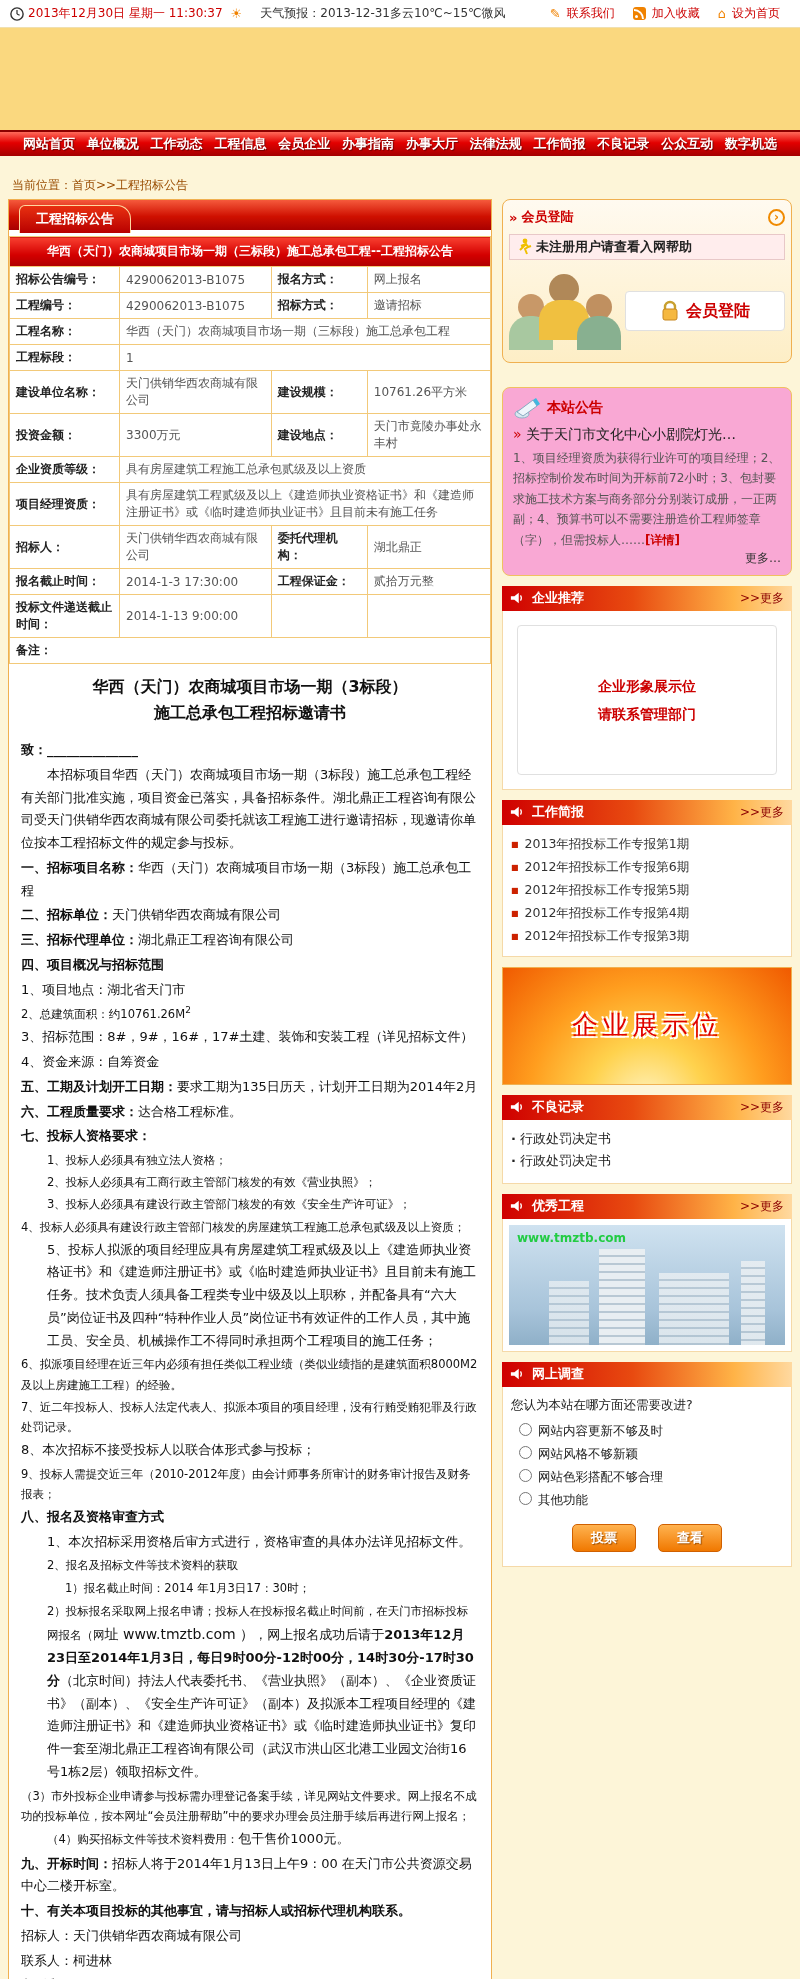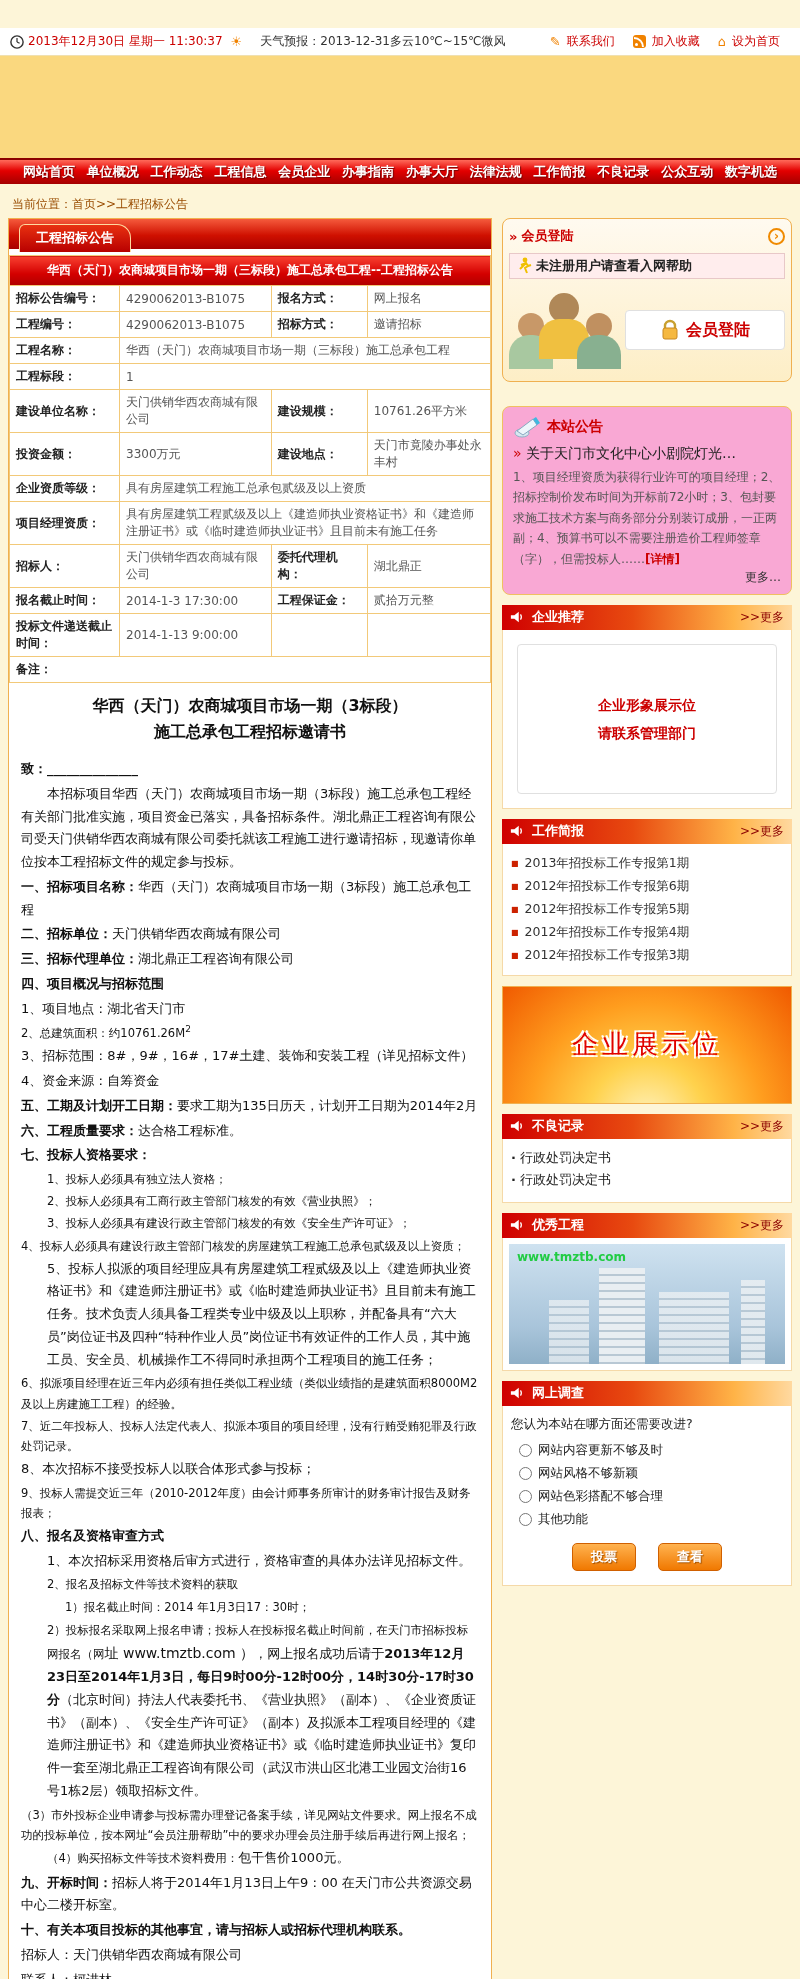--- a/index.html
+++ b/index.html
@@ -1,38 +1,38 @@
 <!DOCTYPE html>
 <html><head>
 <meta charset="utf-8">
 <style>
   * { margin:0; padding:0; box-sizing:border-box; }
   html,body { width:800px; }
   body { font-family:"DejaVu Sans","Liberation Sans",sans-serif; background:#fdf5d8; color:#333; }
 
   
-  .topbar { height:28px; background:#fff; display:flex; align-items:center; font-size:12px; padding:0 10px; border-bottom:1px solid #f0e0b0;margin-top:28px; }
+  .topbar { height:28px; background:#fff; display:flex; align-items:center; font-size:12px; padding:0 10px; border-bottom:1px solid #f0e0b0; }
   .topbar .date { color:#cc0000; margin-left:4px; }
   .topbar .weather { color:#333; margin-left:18px; }
   .topbar .spacer { flex:1; }
   .toplink { color:#cc0000; margin-left:6px; margin-right:10px; cursor:pointer; }
   .ticon { color:#f08200; font-size:13px; margin-left:8px; }
   .clock-svg { vertical-align:-2px; }
   .rss-box { display:inline-block; width:13px; height:13px; background:#f08200; border-radius:3px; position:relative; vertical-align:-2px; margin-left:8px; }
   .rss-box:before { content:""; position:absolute; left:2px; bottom:2px; width:3px; height:3px; background:#fff; border-radius:50%; }
   .rss-box:after { content:""; position:absolute; left:1px; bottom:1px; width:8px; height:8px; border:2px solid #fff; border-left:none; border-bottom:none; border-radius:0 10px 0 0; }
 
   
   .banner { height:102px; background:#fad87f; }
 
   
   .nav { height:26px; background:linear-gradient(#ff6a5a,#e30000 45%,#a40000); border-top:2px solid #8b0000; display:flex; align-items:center; justify-content:space-around; padding:0 17px; }
   .nav-item { color:#fff; font-size:13px; font-weight:bold; text-shadow:1px 1px 1px #700; cursor:pointer; white-space:nowrap; }
 
-  .breadcrumb { font-size:12px; color:#994c00; padding:12px 12px 3px; }
+  .breadcrumb { font-size:12px; color:#994c00; padding:21px 12px 3px; }
 
   
   .content { display:flex; padding:2px 8px 10px; align-items:flex-start; }
   .main { flex:0 0 484px; border:1px solid #f0b050; background:#fff; }
   .side { flex:1; margin-left:10px; }
 
   
   .panel-hdr { height:30px; background:linear-gradient(#f55a3c,#cf1000 55%,#a80000); position:relative; }
   .panel-tab { position:absolute; left:10px; top:5px; background:linear-gradient(#e83010,#b80000); color:#fff; font-size:13px; font-weight:bold; padding:4px 16px 5px; border-radius:6px 14px 0 0; border:1px solid #ffd9a0; border-bottom:none; }
 
@@ -102,21 +102,21 @@
   ul.dotlist { list-style:none; }
   ul.dotlist li { font-size:13px; color:#222; padding:2px 0; cursor:pointer; }
   ul.dotlist li:before { content:"·"; font-weight:bold; margin-right:4px; }
 
   .photo { position:relative; height:120px; background:linear-gradient(#cfe2f0,#a8c4da 70%,#8fb0c8); overflow:hidden; }
   .photo .wm { position:absolute; top:6px; left:8px; color:#22cc44; font-size:12px; font-weight:bold; }
   .tower { position:absolute; background:repeating-linear-gradient(#e8eef2 0 6px,#b8c8d4 6px 8px); }
 
   .survey-body { background:#fff; border:1px solid #f5d9a8; border-top:none; padding:10px 8px 14px; }
   .survey-q { font-size:12.5px; color:#222; margin-bottom:6px; }
-  .radio-row { display:flex; align-items:center; font-size:12.5px; color:#222; padding:3px 0 3px 8px; }
+  .radio-row { display:flex; align-items:flex-start; font-size:12.5px; color:#222; padding:3px 0 3px 8px; }
   .radio-row input { margin-right:6px; }
   .survey-btns { display:flex; justify-content:center; gap:22px; margin-top:12px; }
   .btn-orange { background:linear-gradient(#ffb350,#f07800); border:1px solid #d06000; border-radius:5px; color:#fff; font-weight:bold; font-size:13px; padding:4px 18px; cursor:pointer; text-shadow:1px 1px 1px #a05000; }
 </style>
 </head>
 <body>
 
 <div class="topbar">
   <svg class="clock-svg" width="14" height="14" viewBox="0 0 16 16">
       <circle cx="8" cy="8" r="7" fill="#fff" stroke="#333" stroke-width="1.6"></circle>

